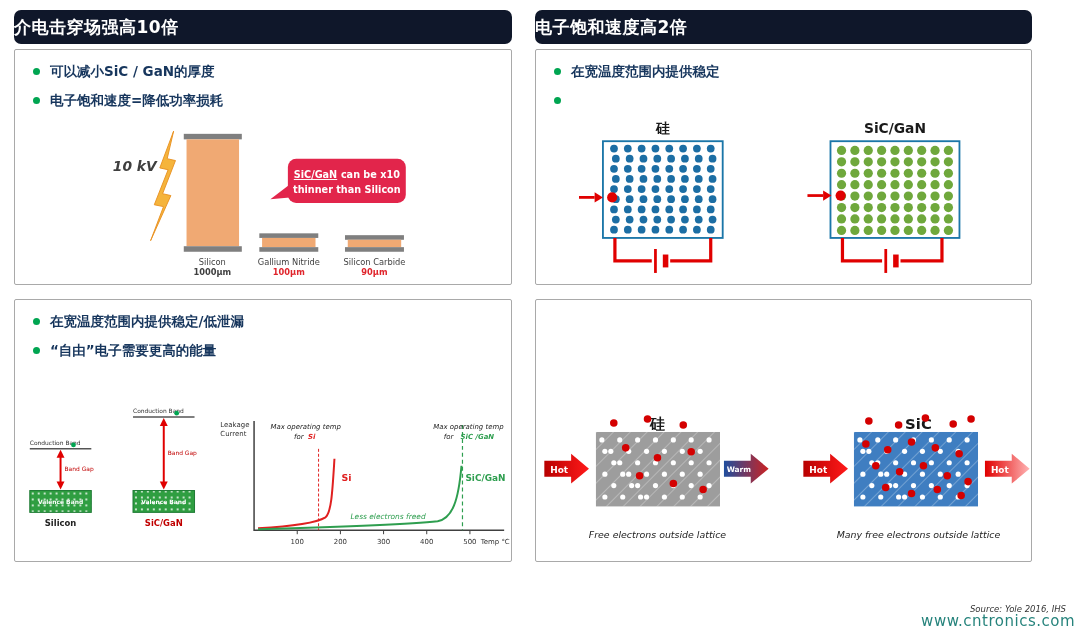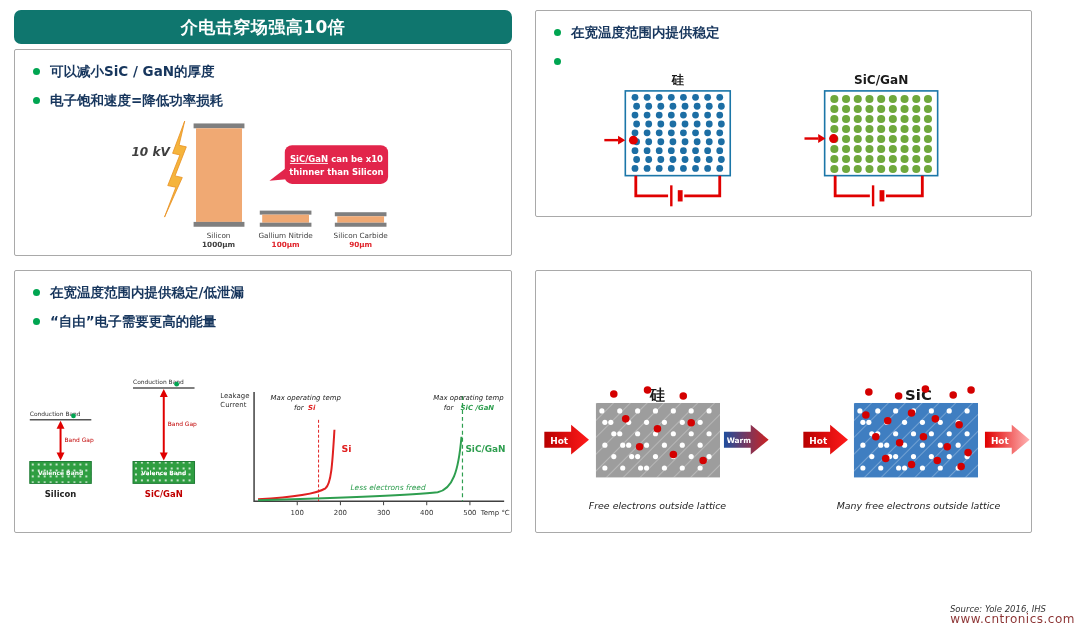--- a/index.html
+++ b/index.html
@@ -1,32 +1,32 @@
 <!DOCTYPE html>
 <html><head>
 <meta charset="utf-8">
 <style>
   *{margin:0;padding:0;box-sizing:border-box}
   html,body{width:1080px;height:637px}
   body{background:#fff;font-family:"DejaVu Sans","Liberation Sans",sans-serif;position:relative;overflow:hidden}
   .page{position:absolute;inset:0;padding:10px 0 0 14px}
   .grid{display:grid;grid-template-columns:498px 497px;column-gap:23px;row-gap:14px}
   .panel{display:flex;flex-direction:column}
-  .hdr{height:34px;background:#0f766e;border-radius:7px;color:#fff;font-weight:bold;font-size:17px;
-       display:flex;align-items:center;justify-content:center;margin-bottom:5px;letter-spacing:.5px}
+  .hdr{height:34px;background:#0f172a;border-radius:7px;color:#fff;font-weight:bold;font-size:17px;
+       display:flex;align-items:center;margin-bottom:5px;letter-spacing:.5px}
   .body{position:relative;background:#fff;border:1px solid #a9a9a9;border-radius:2px}
-  .row1 .body{height:207px}
+  .row1 .body{height:236px}
   .row2 .body{height:263px}
   ul.bullets{position:relative;z-index:2;list-style:none;padding:13px 14px 0 16px}
   ul.bullets li{display:flex;align-items:flex-start;margin-bottom:12px;font-size:13.5px;font-weight:bold;color:#17365d;line-height:1.25}
   .dot{width:7px;height:7px;border-radius:50%;background:#00a551;margin:5px 10px 0 2px;flex:none}
   svg.diag{position:absolute;inset:0;width:100%;height:100%;z-index:1}
   svg text{font-family:"DejaVu Sans","Liberation Sans",sans-serif}
-  .source{position:absolute;right:34px;top:604px;font-size:8.5px;font-style:italic;color:#333;z-index:3}
-  .watermark{position:absolute;right:5px;top:612px;font-size:12px;color:#7f1d1d;opacity:.9;z-index:4;letter-spacing:.5px}
+  .source{position:absolute;right:14px;top:604px;font-size:8.5px;font-style:italic;color:#333;z-index:3}
+  .watermark{position:absolute;right:5px;top:612px;font-size:15px;color:#0f766e;opacity:.9;z-index:4;letter-spacing:.5px}
 </style>
 </head>
 <body>
 
 <div class="page">
   <div class="grid">
 
     <section class="panel row1">
       <header class="hdr">
         <span>介电击穿场强高10倍</span>
@@ -75,20 +75,23 @@
             <polygon points="278,146 257,162 278,160" fill="#e2254b"></polygon>
             <rect x="276" y="118" width="128" height="48" rx="9" fill="#e2254b"></rect>
             <text x="340" y="139" text-anchor="middle" fill="#fff" font-size="10.5" font-weight="bold"><tspan text-decoration="underline">SiC/GaN</tspan><tspan dx="4">can be x10</tspan></text>
             <text x="340" y="155" text-anchor="middle" fill="#fff" font-size="10.5" font-weight="bold">thinner than Silicon</text>
           </g>
         </svg>
       </div>
     </section>
 
     <section class="panel row1">
+      <header class="hdr">
+        <span>电子饱和速度高2倍</span>
+      </header>
       <div class="body">
         <ul class="bullets">
           <li>
               <span class="dot"></span>
               <span>在宽温度范围内提供稳定</span>
             </li>
           <li>
               <span class="dot"></span>
             </li>
         </ul>

